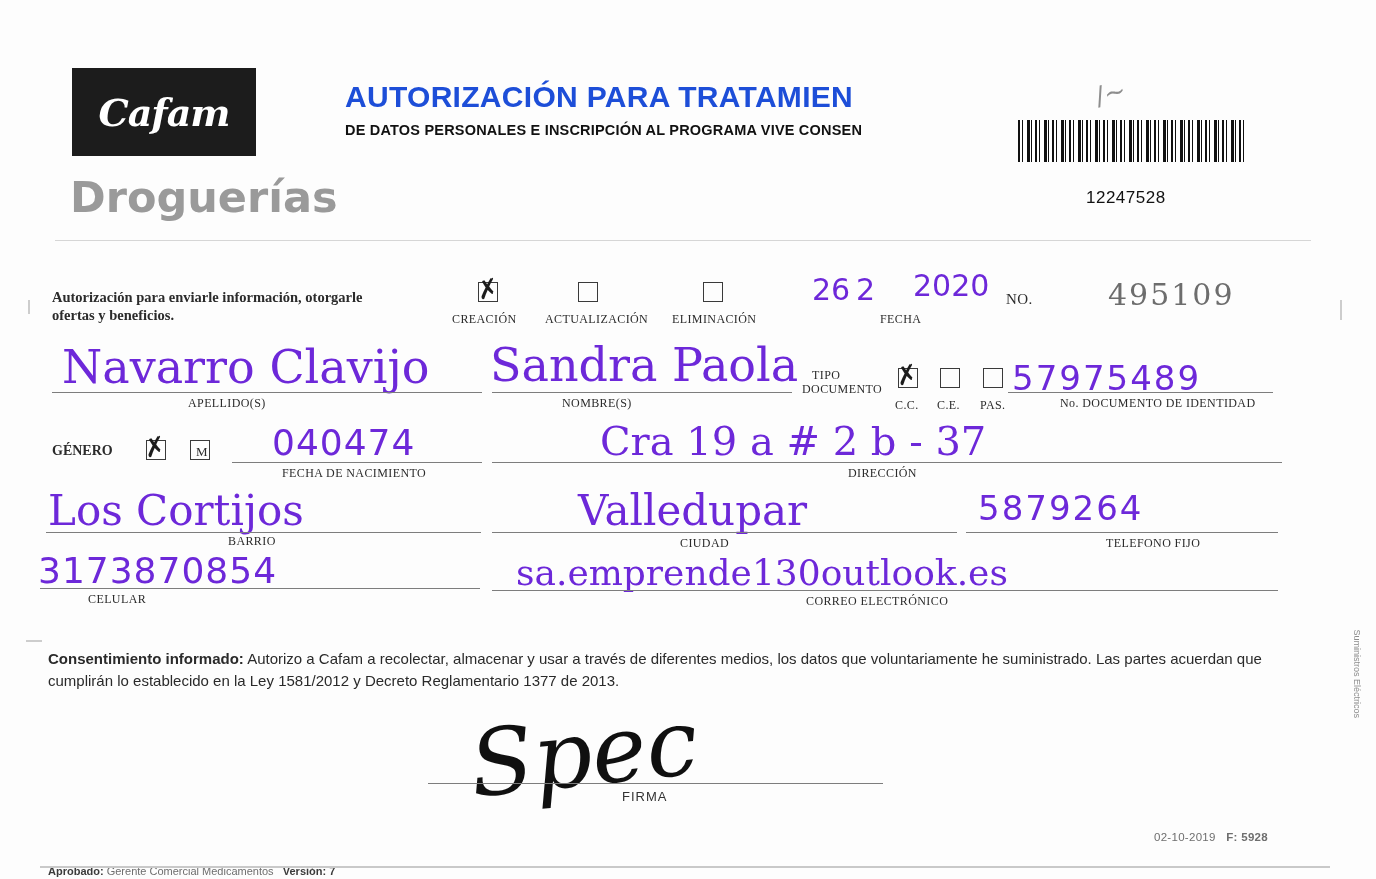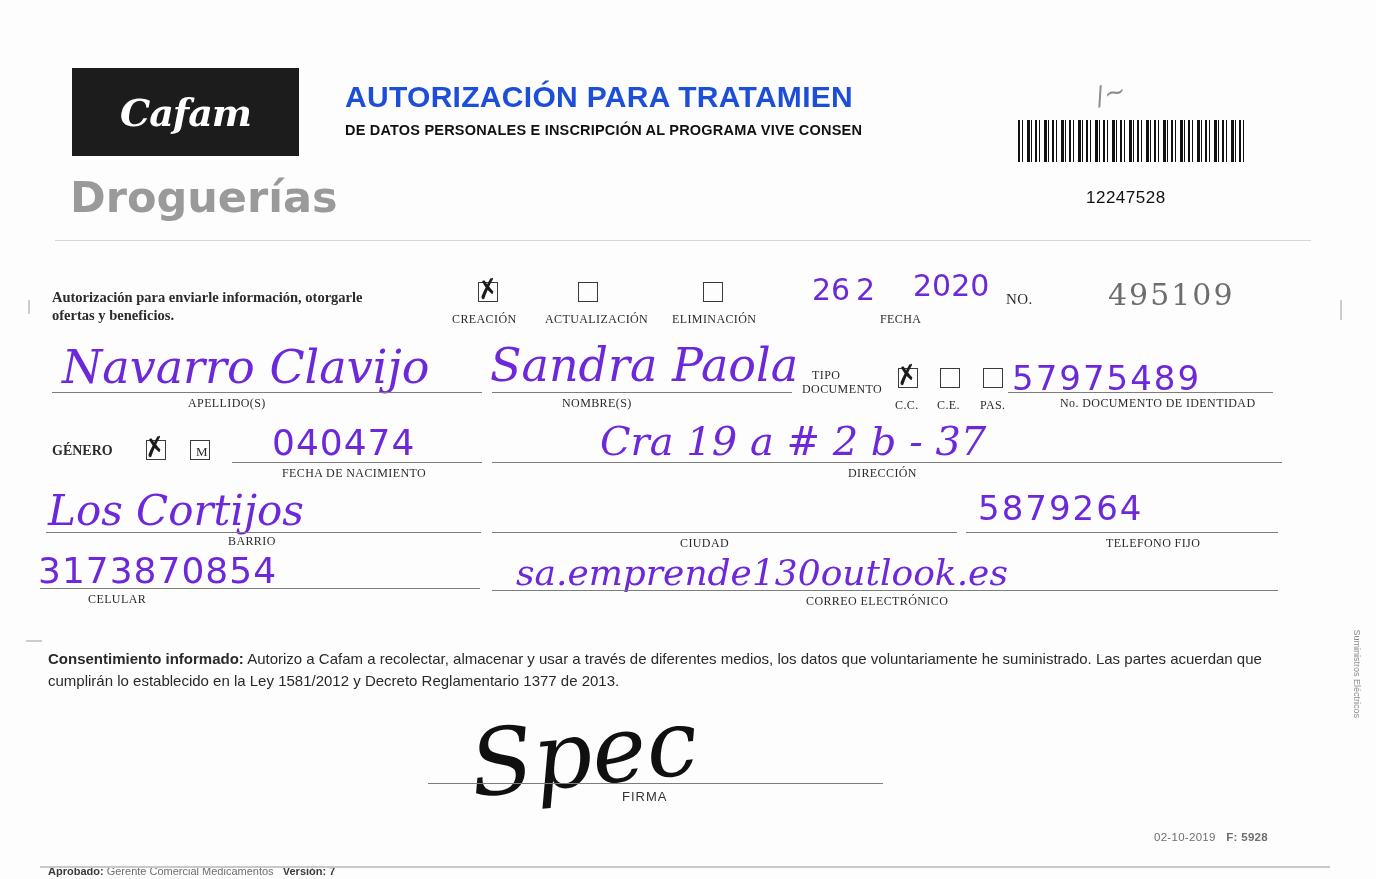--- a/index.html
+++ b/index.html
@@ -19,21 +19,21 @@
     position: absolute;
     inset: 0;
     background: #fdfdfd;
   }
 
   
   .logo-box {
     position: absolute;
     left: 72px;
     top: 68px;
-    width: 227px;
+    width: 184px;
     height: 88px;
     background: #1c1c1c;
     display: flex;
     align-items: center;
     justify-content: center;
   }
   .logo-box .logo-text {
     color: #ffffff;
     font-family: "DejaVu Serif", serif;
     font-style: italic;
@@ -149,21 +149,20 @@
     box-sizing: border-box;
   }
   .hw {
     position: absolute;
     font-family: "DejaVu Sans", sans-serif;
     color: #6d28d9;
     white-space: nowrap;
   }
   .hw-script {
     font-family: "DejaVu Serif", serif;
-    font-style: italic;
     font-weight: 400;
   }
   .mark {
     position: absolute;
     font-size: 26px;
     line-height: 1;
     color: #1b1b1b;
     font-family: "DejaVu Sans", sans-serif;
     transform: rotate(-12deg);
   }
@@ -336,20 +335,21 @@
   <div class="lbl" style="left:282px; top:466px;">FECHA DE NACIMIENTO</div>
 
   <div class="hw hw-script" style="left:600px; top:418px; font-size:40px;">Cra 19 a # 2 b - 37</div>
   <div class="line" style="left:492px; top:462px; width:790px;"></div>
   <div class="lbl" style="left:848px; top:466px;">DIRECCIÓN</div>
 
   <div class="hw hw-script" style="left:48px; top:486px; font-size:42px;">Los Cortijos</div>
   <div class="line" style="left:46px; top:532px; width:435px;"></div>
   <div class="lbl" style="left:228px; top:534px;">BARRIO</div>
 
+  <div class="hw hw-script" style="left:578px; top:486px; font-size:42px;">Valledupar</div>
   <div class="line" style="left:492px; top:532px; width:465px;"></div>
   <div class="lbl" style="left:680px; top:536px;">CIUDAD</div>
 
   <div class="hw" style="left:978px; top:488px; font-size:34px; letter-spacing:2px;">5879264</div>
   <div class="line" style="left:966px; top:532px; width:312px;"></div>
   <div class="lbl" style="left:1106px; top:536px;">TELEFONO FIJO</div>
 
   <div class="hw" style="left:38px; top:550px; font-size:36px; letter-spacing:1px;">3173870854</div>
   <div class="line" style="left:40px; top:588px; width:440px;"></div>
   <div class="lbl" style="left:88px; top:592px;">CELULAR</div>

